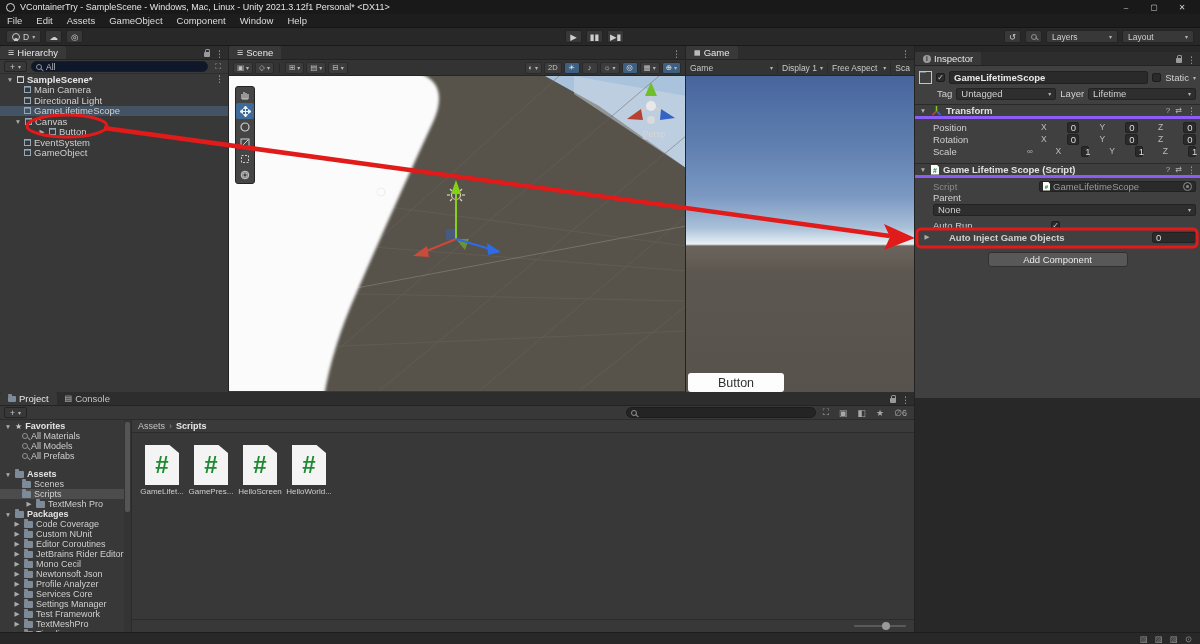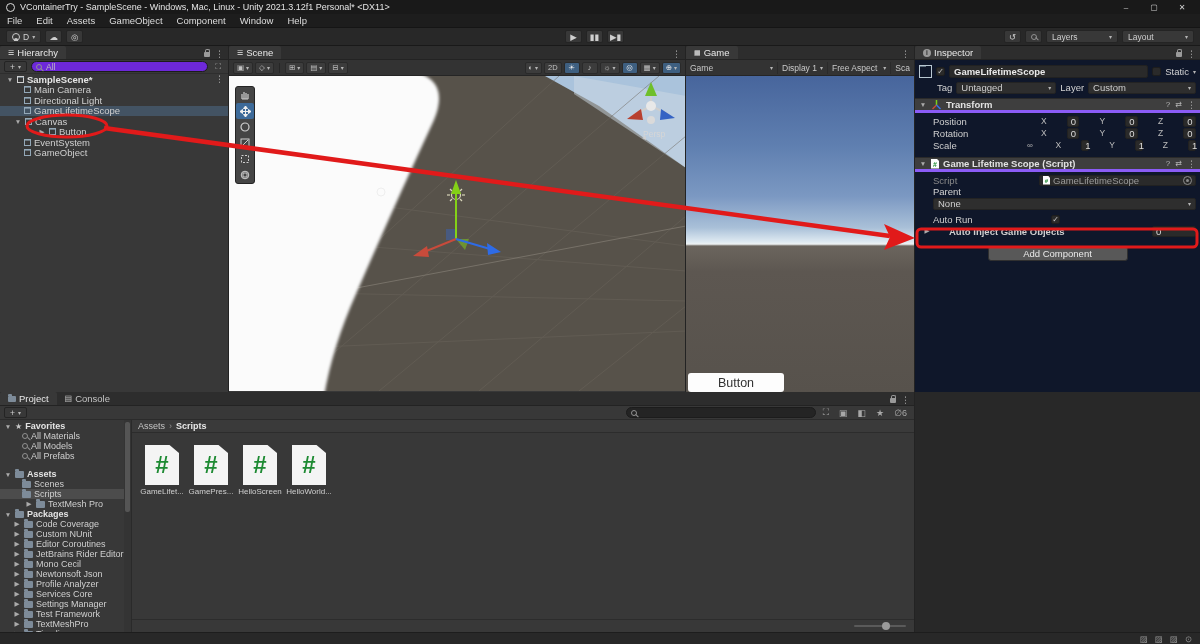--- a/index.html
+++ b/index.html
@@ -35,21 +35,21 @@
   .fold { width:9px; height:7px; background:#7d8b99; border-radius:1px; position:relative; flex:none; }
   .fold::before { content:""; position:absolute; top:-2px; left:0; width:4px; height:2px; background:#7d8b99; border-radius:1px 1px 0 0; }
   .cubeic { width:7px; height:7px; border:1px solid #93a8b8; flex:none; position:relative; }
   .cubeic::after { content:""; position:absolute; left:0; top:0; width:6px; height:1px; background:#93a8b8; opacity:.6; }
   .arr { width:8px; font-size:6.5px; color:#ababab; text-align:center; flex:none; }
   .scripticon { width:8px; height:10px; background:#fdfdfd; flex:none; position:relative; clip-path:polygon(0 0,70% 0,100% 25%,100% 100%,0 100%); color:#1d8a32; font-size:7px; font-weight:bold; text-align:center; line-height:11px; }
 
   
   .hierarchy { position:absolute; left:0; top:46px; width:229px; height:346px; background:#383838; border-right:1px solid #232323; }
   .hsearchrow { height:14px; display:flex; align-items:center; padding:0 4px; gap:4px; border-bottom:1px solid #2e2e2e; }
-  .hsearch { flex:1; height:11px; background:#6d28d9; border:1px solid #1c1c1c; border-radius:6px; color:#bdbdbd; font-size:8.5px; padding:0 4px 0 14px; position:relative; }
+  .hsearch { flex:1; height:11px; background:#0f172a; border:1px solid #1c1c1c; border-radius:6px; color:#bdbdbd; font-size:8.5px; padding:0 4px 0 14px; position:relative; }
   .hsearch .mag { position:absolute; left:4px; top:2px; }
   .hrow { height:10.5px; display:flex; align-items:center; gap:3px; font-size:9.5px; color:#cfcfcf; padding-left:10px; }
   .hrow.sel { background:#435363; }
   .hrow .bold { font-weight:bold; color:#e6e6e6; }
 
   
   .scene { position:absolute; left:229px; top:46px; width:457px; height:346px; background:#383838; border-right:1px solid #232323; }
   .vtoolbar { height:16px; background:#333333; border-bottom:1px solid #252525; display:flex; align-items:center; padding:0 4px; gap:2px; }
   .vbtn { height:12px; min-width:16px; background:#3c3c3c; border:1px solid #2a2a2a; border-radius:2px; color:#c2c2c2; font-size:7.5px; display:inline-flex; align-items:center; justify-content:center; padding:0 3px; gap:2px; }
   .vbtn.on { background:#3e5f80; color:#e8e8e8; }
@@ -59,21 +59,21 @@
   .toolpalette .tpb { height:16px; display:flex; align-items:center; justify-content:center; }
   .toolpalette .tpb.on { background:#3d6a99; border-radius:2px; }
 
   
   .game { position:absolute; left:686px; top:46px; width:229px; height:346px; background:#383838; border-right:1px solid #232323; }
   .gdrop { height:12px; display:inline-flex; align-items:center; gap:3px; color:#c9c9c9; font-size:8.5px; padding:0 4px; border-right:1px solid #2a2a2a; }
   .gviewport { position:relative; width:100%; height:316px; background:linear-gradient(#47659c 0%, #5f7fb0 22%, #7b98c2 38%, #a9c0d8 48%, #dfeaf2 52.5%, #eef3f4 53.2%, #6b655e 53.8%, #5d5751 62%, #57524c 100%); overflow:hidden; }
   .gamebutton { position:absolute; left:2px; bottom:0; width:96px; height:19px; background:#fdfdfd; border-radius:3px; color:#323232; font-size:12.5px; display:flex; align-items:center; justify-content:center; }
 
   
-  .inspector { position:absolute; left:915px; top:46px; width:285px; height:346px; background:#0f172a; font-size:9.5px; }
+  .inspector { position:absolute; left:915px; top:52px; width:285px; height:346px; background:#404040; font-size:9.5px; }
   .irow { display:flex; align-items:center; padding:0 4px; }
   .ihead { height:18px; gap:4px; margin-top:2px; }
   .namefield { flex:1; height:13px; background:#2a2a2a; border:1px solid #212121; border-radius:2px; padding:0 4px; font-weight:bold; color:#e9e9e9; display:flex; align-items:center; }
   .chk { width:9px; height:9px; background:#2a2a2a; border:1px solid #1d1d1d; border-radius:2px; color:#c8c8c8; font-size:8px; line-height:8px; text-align:center; flex:none; }
   .ddown { height:12px; background:#2e2e2e; border:1px solid #232323; border-radius:2px; display:flex; align-items:center; padding:0 4px; gap:4px; color:#cfcfcf; }
   .ddown .caret { margin-left:auto; }
   .comphead { height:15px; background:#3e3e3e; border-top:1px solid #2a2a2a; border-bottom:3px solid #8b5cf6; display:flex; align-items:center; gap:4px; padding:0 4px; font-weight:bold; color:#e2e2e2; }
   .comphead .right { margin-left:auto; display:flex; gap:5px; align-items:center; font-weight:normal; color:#b5b5b5; font-size:8px; }
   .frow { height:12px; display:flex; align-items:center; padding:0 4px 0 18px; gap:18px; }
   .flabel { width:88px; flex:none; color:#cfcfcf; }
@@ -459,21 +459,21 @@
       <span class="caret">▾</span>
     </div>
     <div class="irow" style="height:15px;gap:4px;padding-left:22px">
       <span>Tag</span>
       <span class="ddown" style="width:100px">
         <span>Untagged</span>
         <span class="caret">▾</span>
       </span>
       <span>Layer</span>
       <span class="ddown" style="flex:1">
-        <span>Custom</span>
+        <span>Lifetime</span>
         <span class="caret">▾</span>
       </span>
     </div>
 
     <div class="comphead" style="margin-top:3px">
       <span class="arr">▼</span>
       <svg width="11" height="11">
           <line x1="5.5" y1="6" x2="5.5" y2="1" stroke="#7dd117" stroke-width="1.5"></line>
           <line x1="5.5" y1="6" x2="1.5" y2="10" stroke="#c84b3b" stroke-width="1.5"></line>
           <line x1="5.5" y1="6" x2="9.5" y2="10" stroke="#3a6ff0" stroke-width="1.5"></line>

